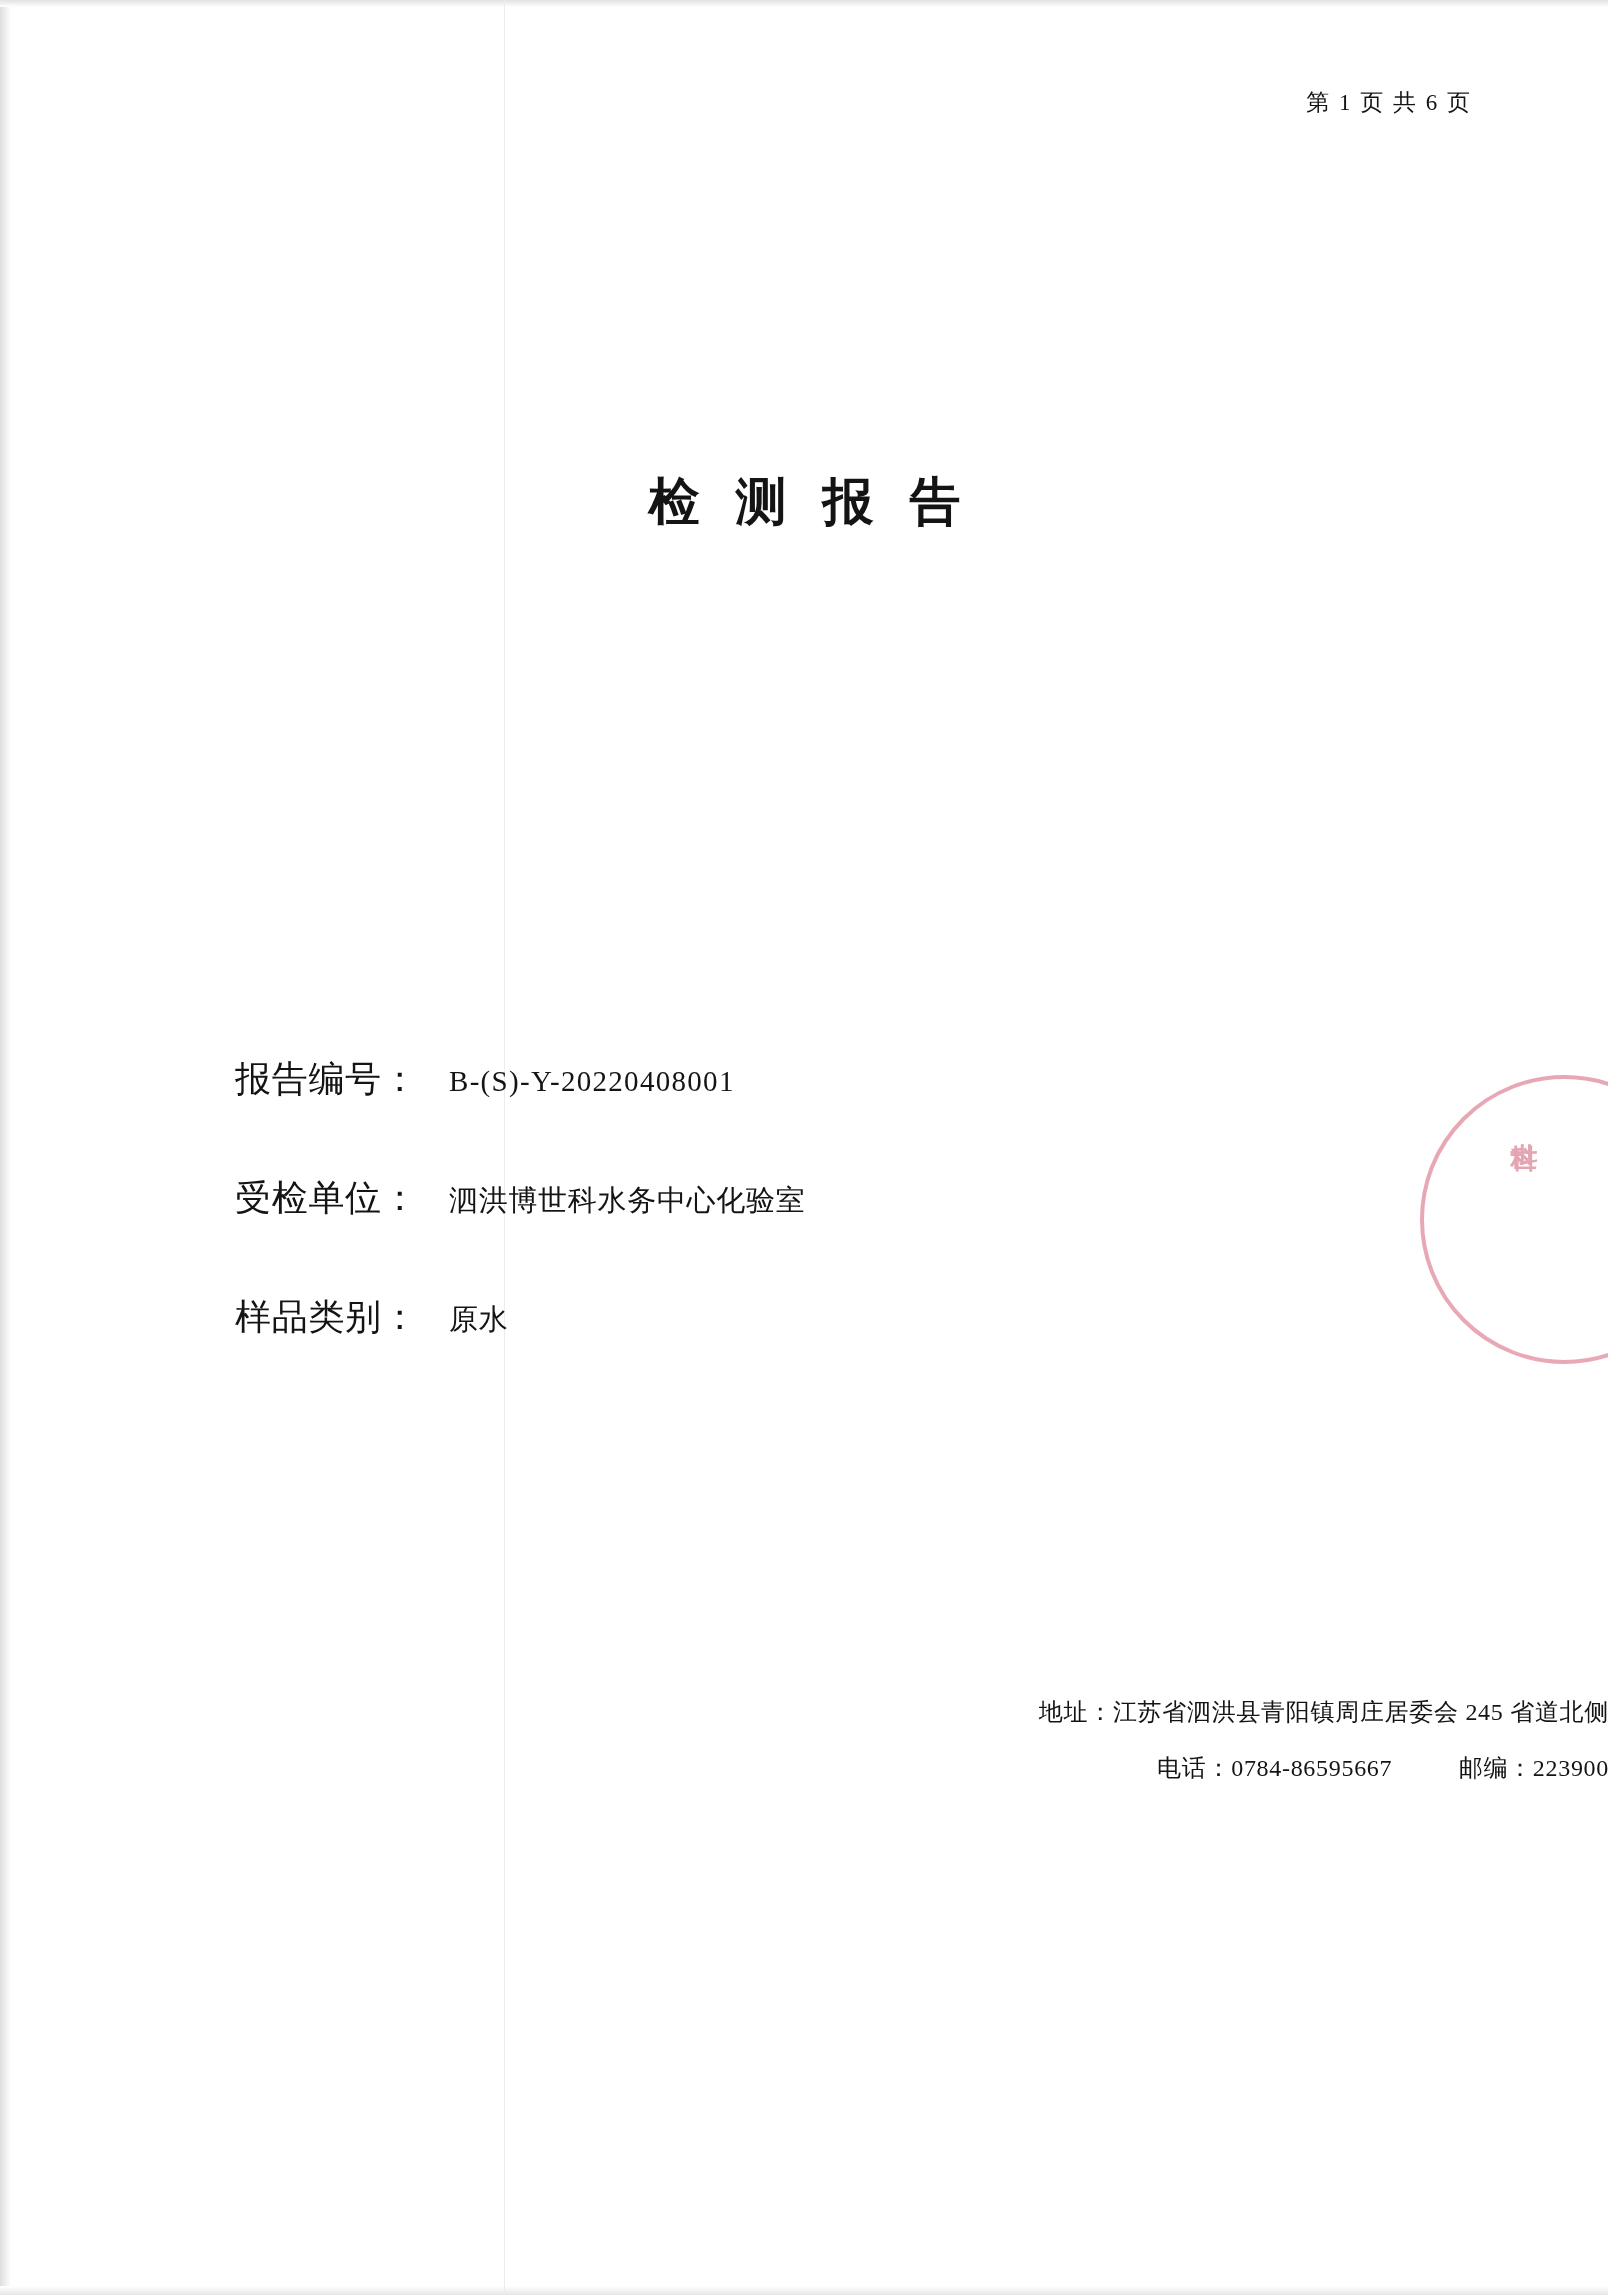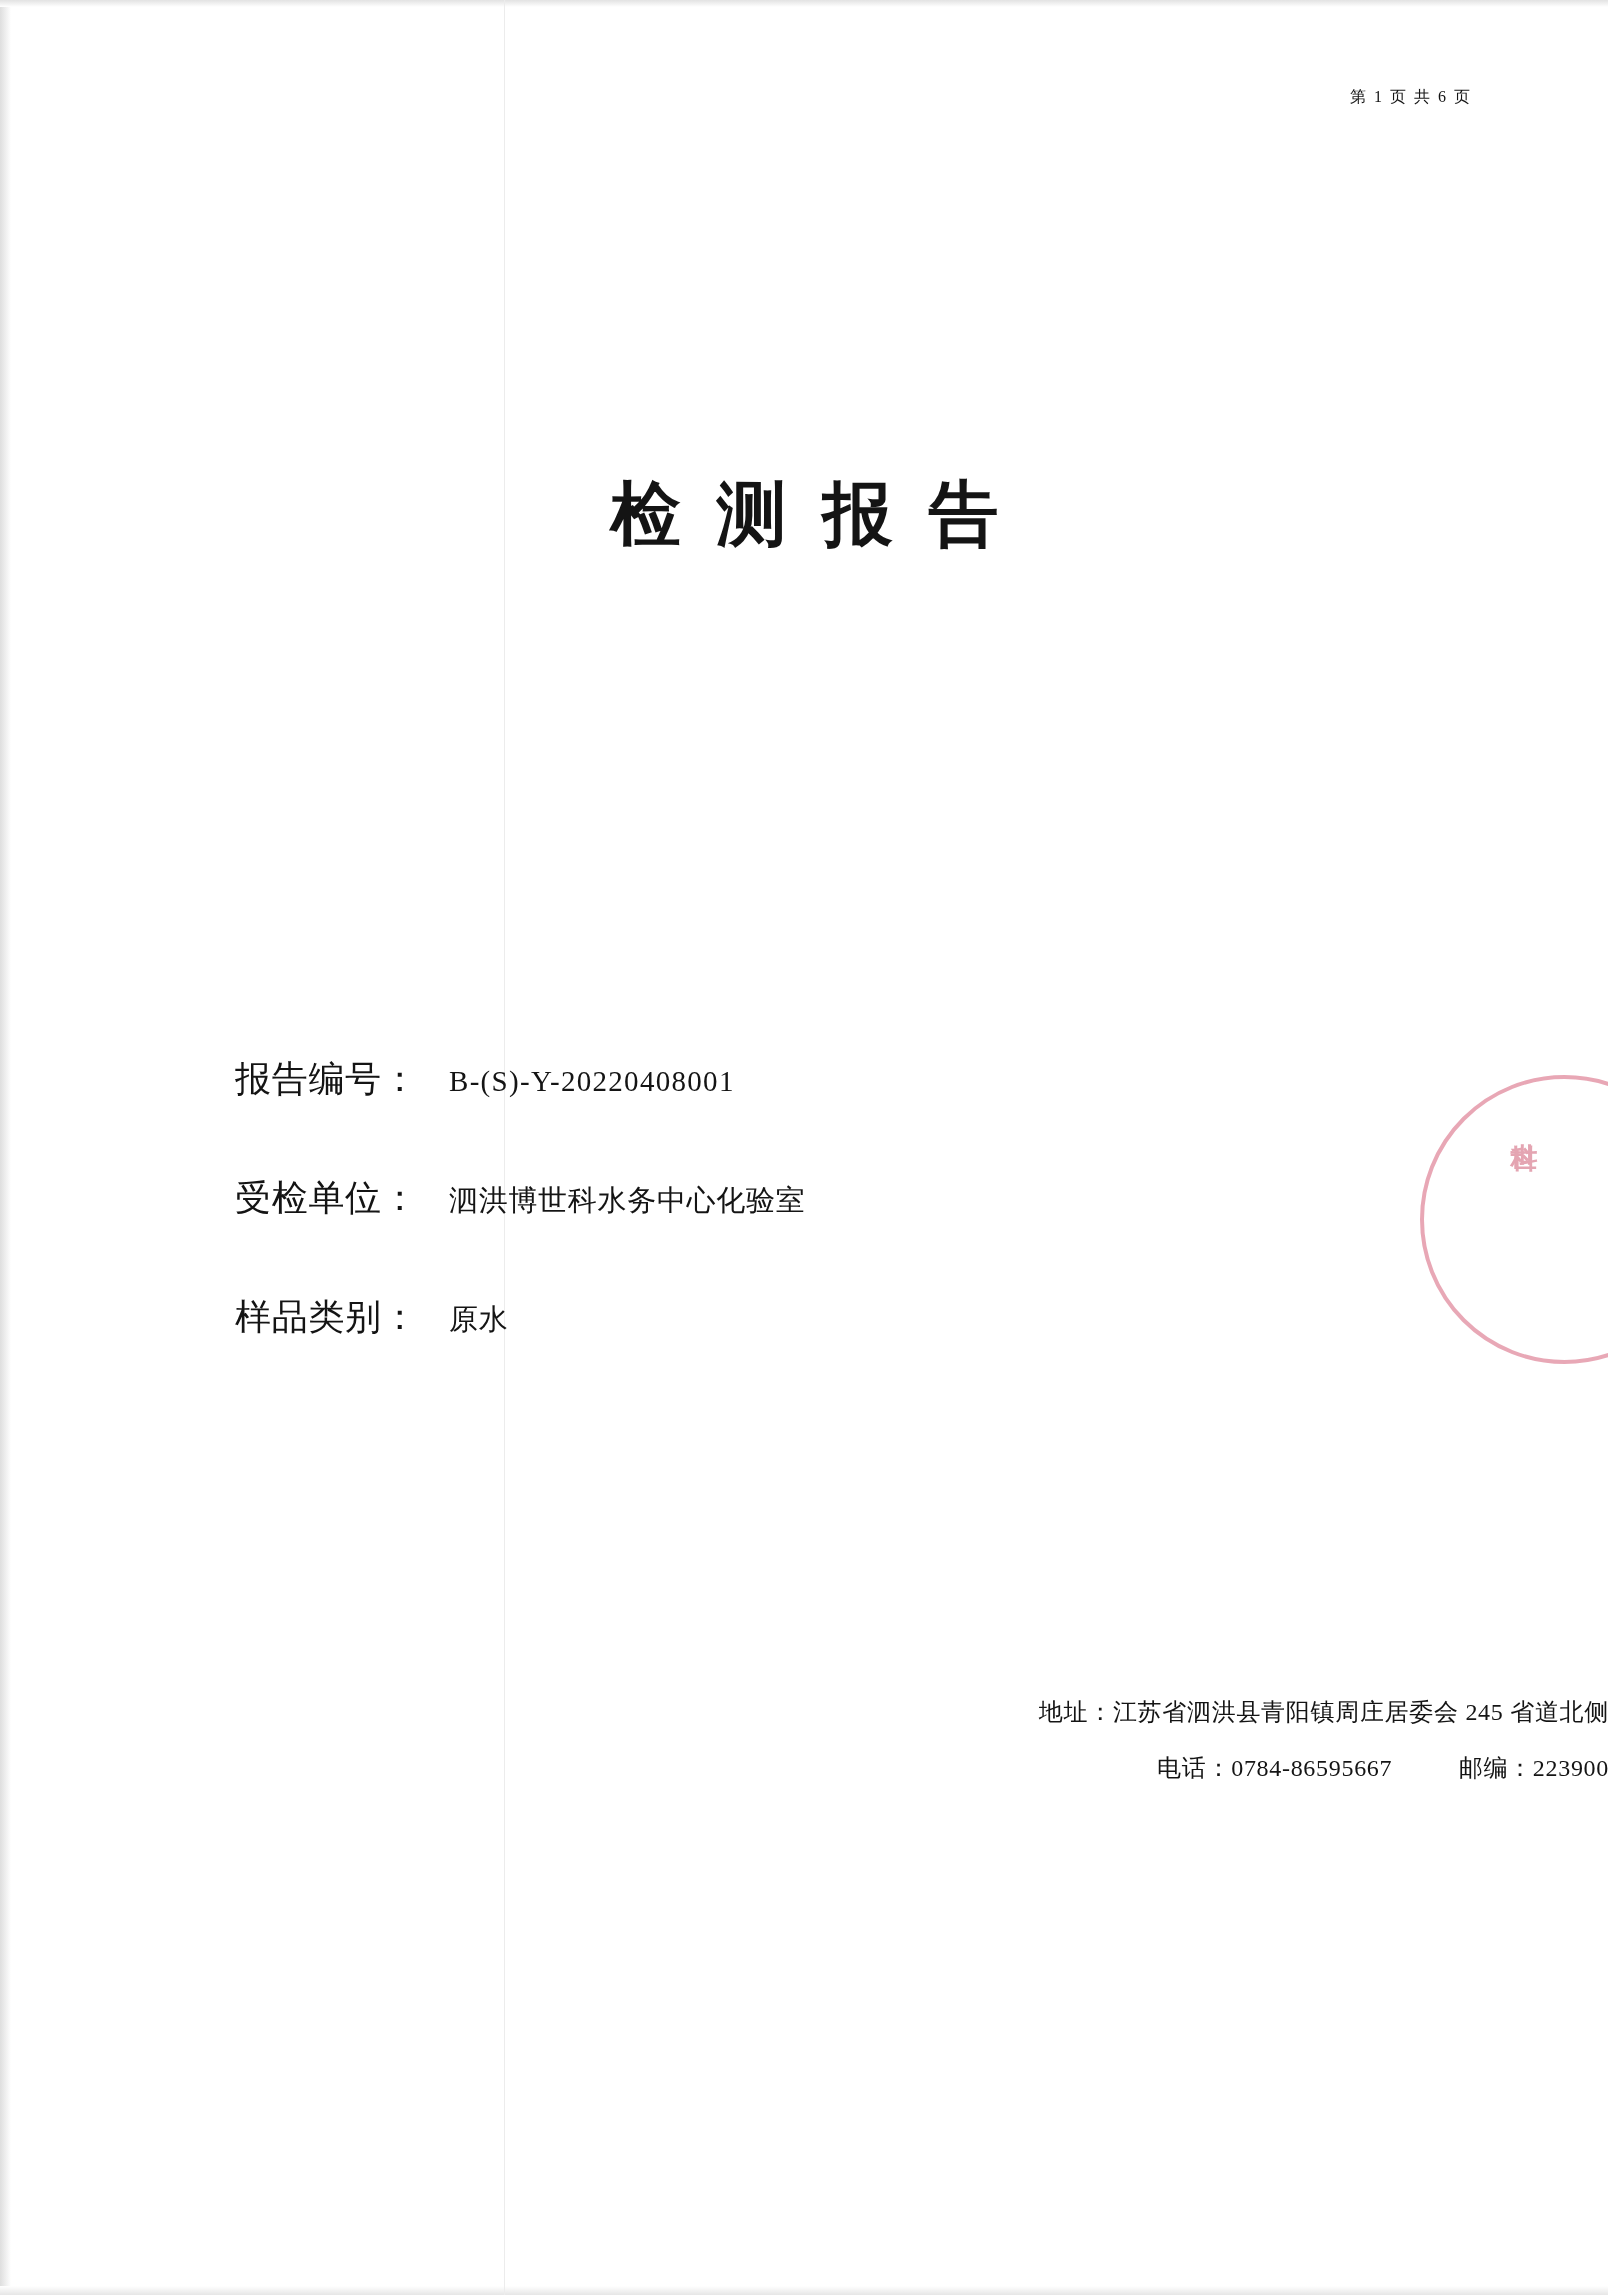--- a/index.html
+++ b/index.html
@@ -41,33 +41,33 @@
     position: absolute;
     left: 504px; top: 0;
     width: 1.3px; height: 100%;
     background: #ececec;
   }
 
   .page-number {
     position: absolute;
     top: 87px;
     right: 137px;
-    font-size: 16px;
+    font-size: 23px;
     letter-spacing: 2px;
     font-family: "Liberation Serif", "DejaVu Serif", serif;
     white-space: nowrap;
   }
 
   .doc-title {
     position: absolute;
     top: 468px;
     left: 0;
     width: 100%;
     text-align: center;
-    font-size: 70px;
+    font-size: 51px;
     font-weight: bold;
     letter-spacing: 36px;
     text-indent: 36px;
     font-family: Liberation Mono, monospace;
   }
 
   .fields {
     position: absolute;
     top: 1021px;
     left: 235px;

